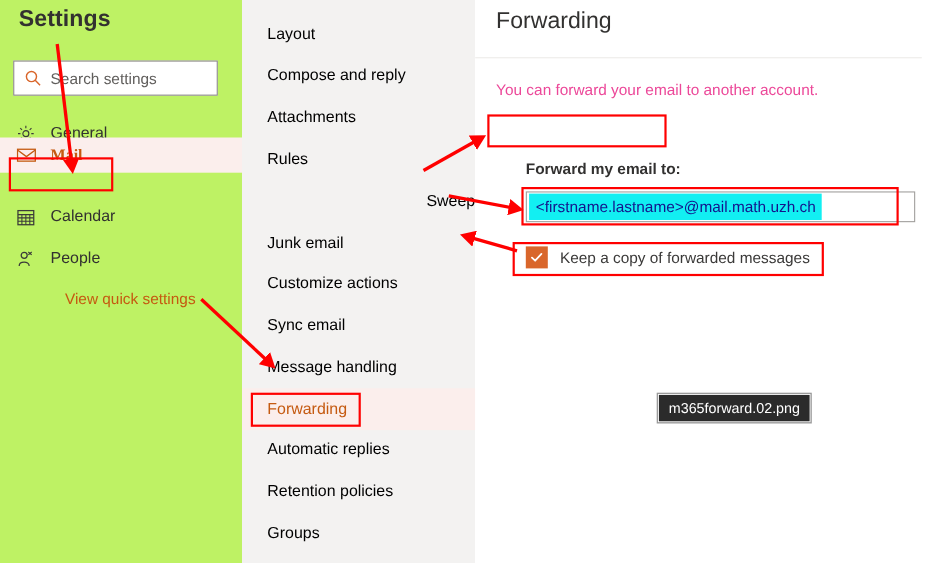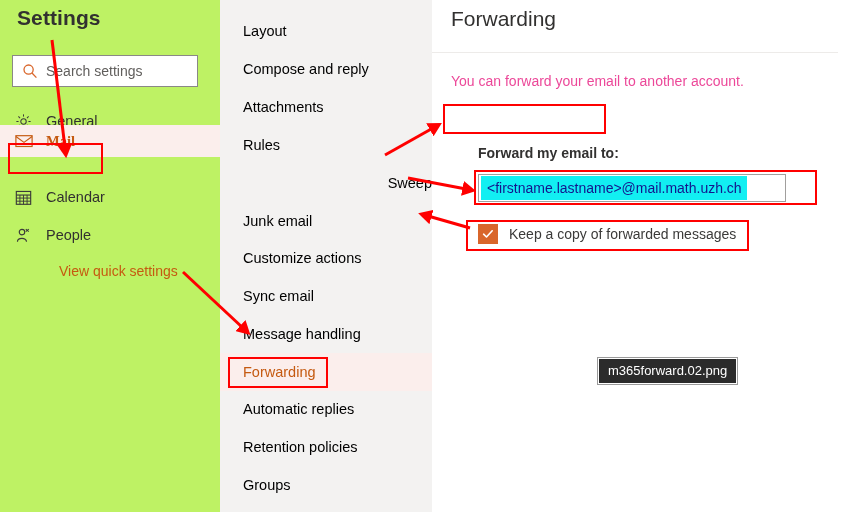--- a/index.html
+++ b/index.html
@@ -77,21 +77,21 @@
     display:flex;align-items:center;justify-content:center;
     flex:0 0 20px;
   }
   .cb svg{display:block;}
   .cb-label{font-size:14px;color:#3b3a39;margin-left:11px;white-space:nowrap;}
   .fwd-label{
     position:absolute;left:46px;top:145px;
     font-size:14px;font-weight:bold;color:#323130;
   }
   .email-input{
-    position:absolute;left:46px;top:174px;width:308px;height:28px;
+    position:absolute;left:46px;top:174px;width:354px;height:28px;
     background:#ffffff;border:1px solid #a19f9d;box-sizing:border-box;
     display:flex;align-items:center;padding-left:2px;
   }
   .email-sel{
     background:#12eff2;color:#14148c;font-size:14px;
     padding:4px 5px 4px 6px;white-space:nowrap;line-height:1.2;
   }
 
   
   .annot-box{position:absolute;border:2px solid #ff0000;box-sizing:border-box;

